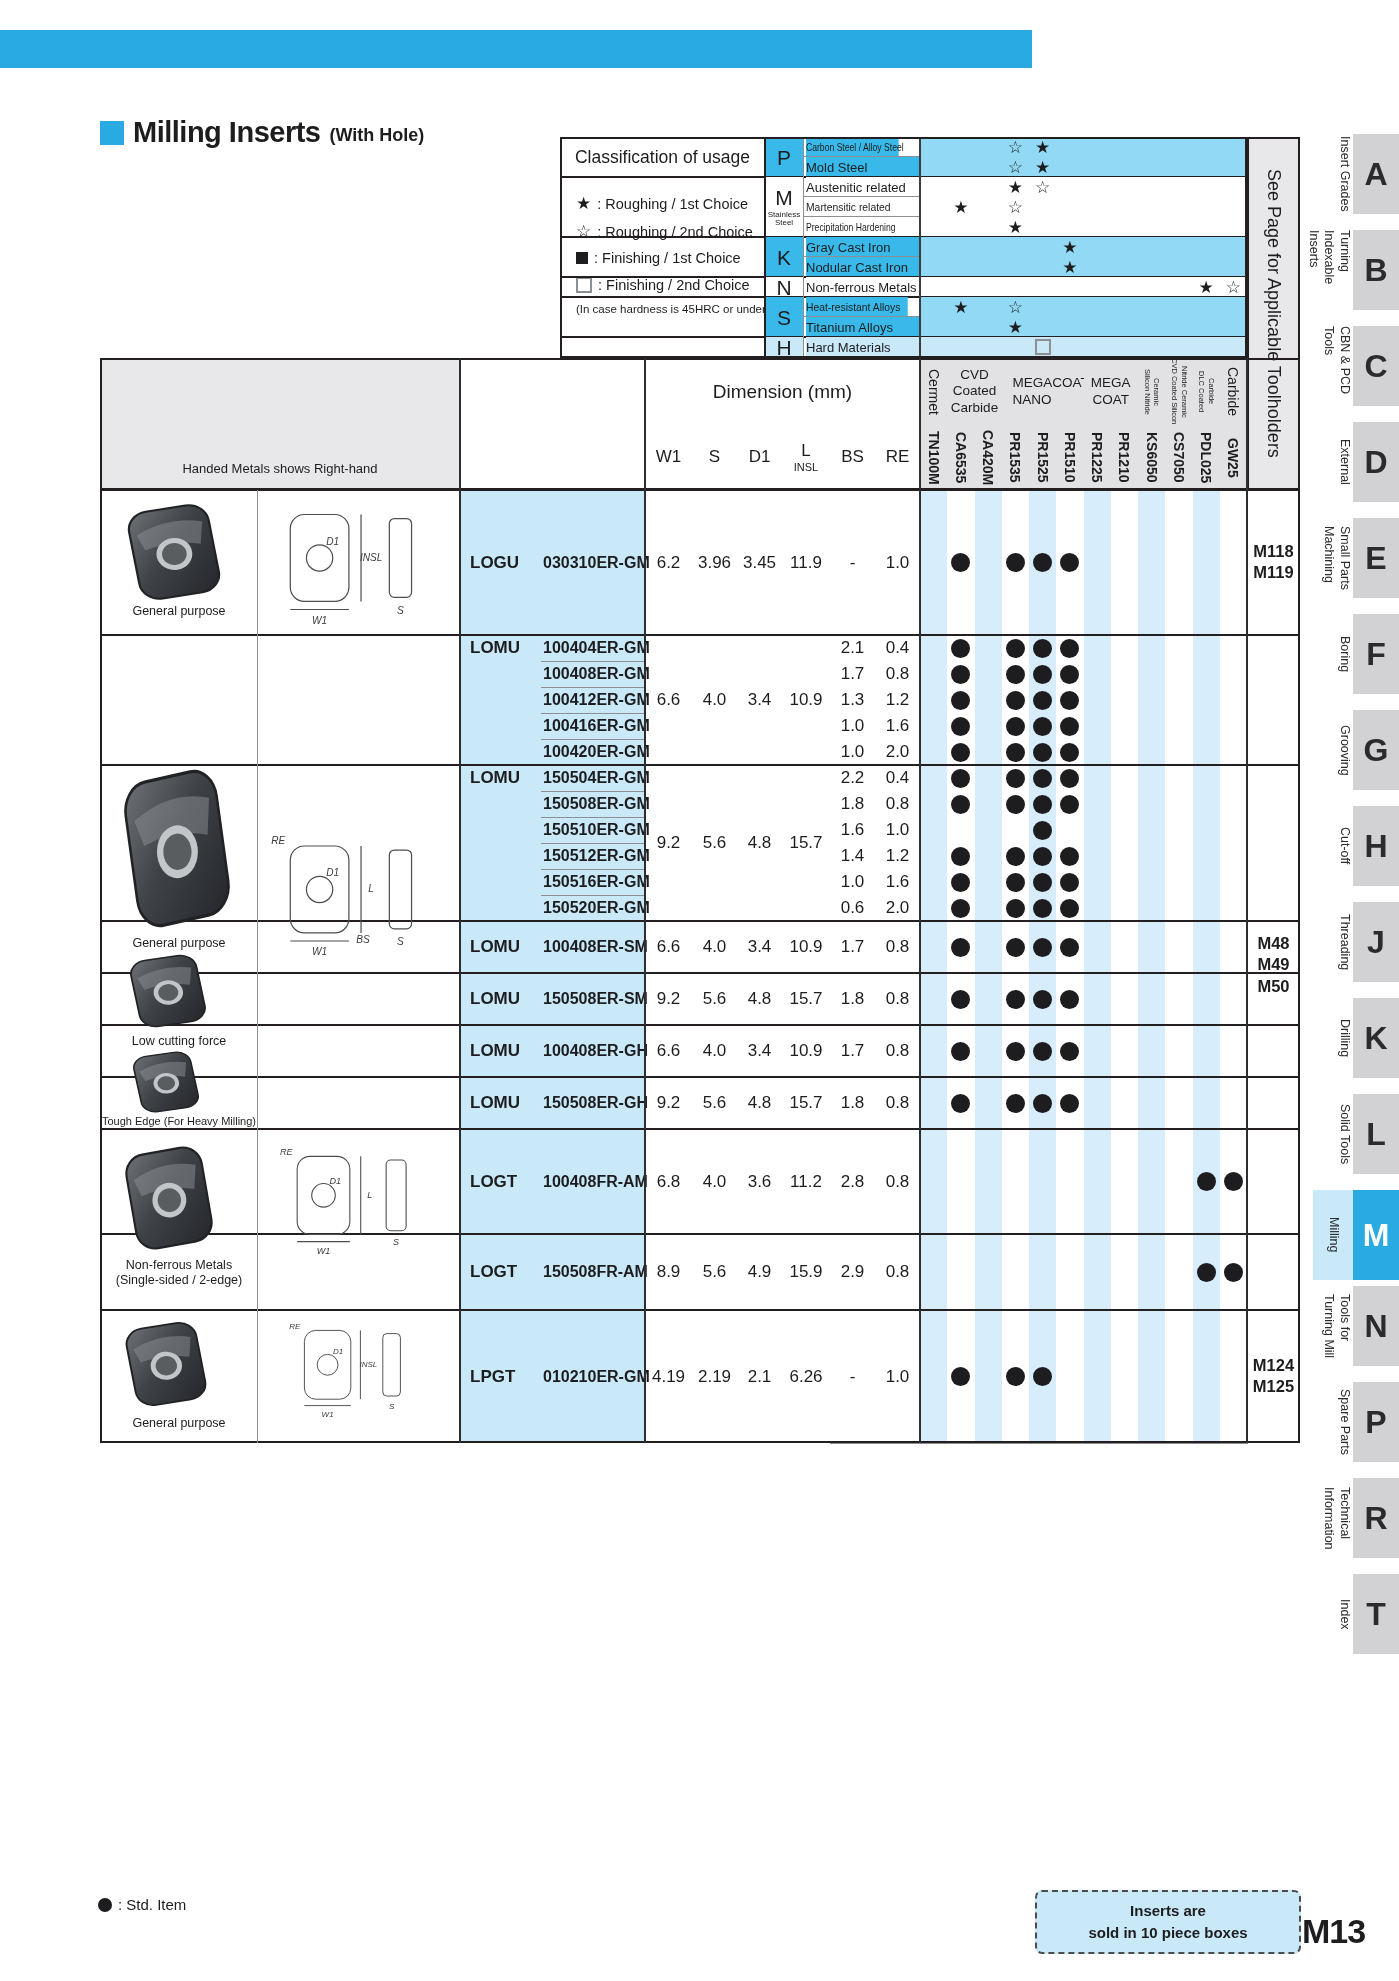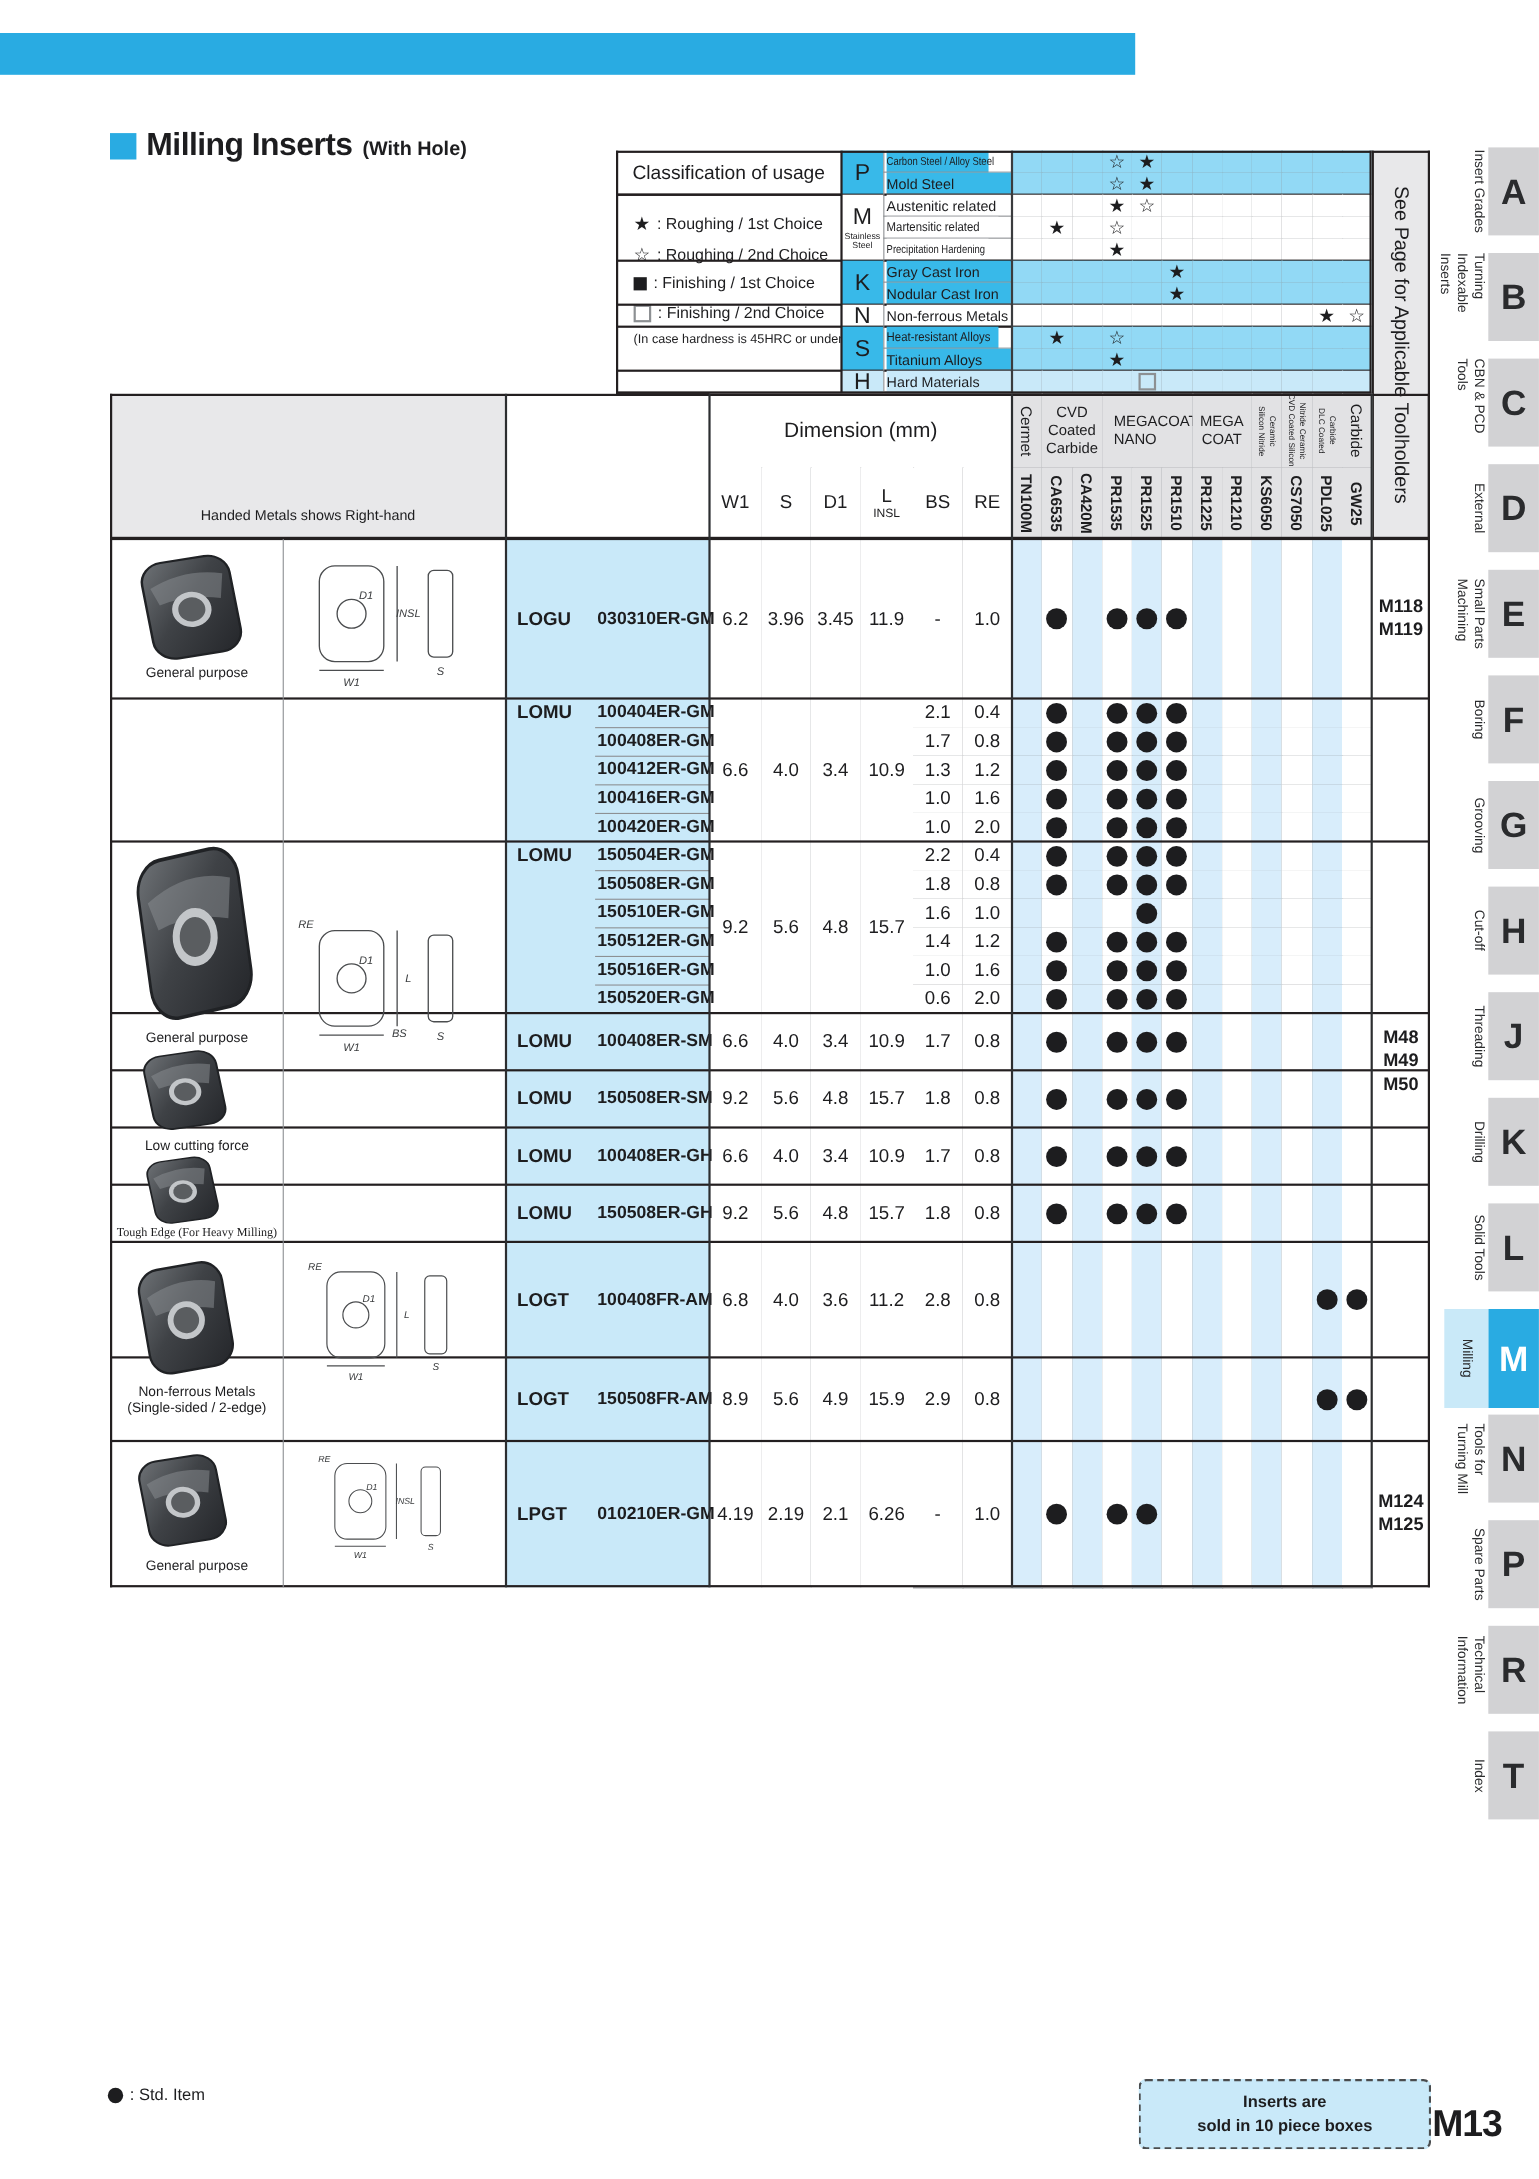--- a/index.html
+++ b/index.html
@@ -968,21 +968,21 @@
       </svg></div>
     <div class="ctr" style="position: absolute; left: 100px; top: 1032px; width: 158px; height: 19px; font-size: 12.5px; line-height: 1.2; white-space: pre-line;">Low cutting force</div>
     <div style="position: absolute; left: 126px; top: 1050px; width: 80px; height: 64px;"><svg width="80" height="64" viewBox="0 0 100 100" preserveAspectRatio="none">
         <g transform="rotate(-10 50 50)">
           <rect x="14" y="6" width="72" height="88" rx="18" fill="url(#gIns)" stroke="#202225" stroke-width="2"></rect>
           <path d="M20 28 Q50 14 80 24 L75 46 Q50 38 25 44 Z" fill="#8b8f93" opacity="0.5"></path>
           <circle cx="50" cy="52" r="16" fill="#c3c6c9"></circle>
           <circle cx="50" cy="52" r="11" fill="#5a5d60"></circle>
         </g>
       </svg></div>
-    <div class="ctr" style="position: absolute; left: 100px; top: 1112px; width: 158px; height: 19px; font-size: 11px; line-height: 1.2; white-space: pre-line; font-family: Liberation Serif, serif;">Tough Edge (For Heavy Milling)</div>
+    <div class="ctr" style="position: absolute; left: 100px; top: 1112px; width: 158px; height: 19px; font-size: 11px; line-height: 1.2; white-space: pre-line;">Tough Edge (For Heavy Milling)</div>
     <div style="position: absolute; left: 262px; top: 786px; width: 192px; height: 215px;"><svg width="192" height="215" viewBox="0 0 190 130">
         <rect x="28" y="18" width="58" height="86" rx="14" fill="none" stroke="#4b4d4f" stroke-width="1.2"></rect>
         <circle cx="57" cy="61" r="13" fill="none" stroke="#4b4d4f" stroke-width="1.2"></circle>
         <rect x="126" y="22" width="22" height="78" rx="5" fill="none" stroke="#4b4d4f" stroke-width="1.2"></rect>
         <line x1="98" y1="18" x2="98" y2="104" fill="none" stroke="#4b4d4f" stroke-width="1.2"></line>
         <line x1="28" y1="112" x2="86" y2="112" fill="none" stroke="#4b4d4f" stroke-width="1.2"></line>
         <text x="16" y="16" font-size="10" font-style="italic" fill="#3a3c3e" text-anchor="middle">RE</text>
         <text x="108" y="64" font-size="10" font-style="italic" fill="#3a3c3e" text-anchor="middle">L</text>
         <text x="70" y="48" font-size="10" font-style="italic" fill="#3a3c3e" text-anchor="middle">D1</text>
         <text x="100" y="114" font-size="10" font-style="italic" fill="#3a3c3e" text-anchor="middle">BS</text>

